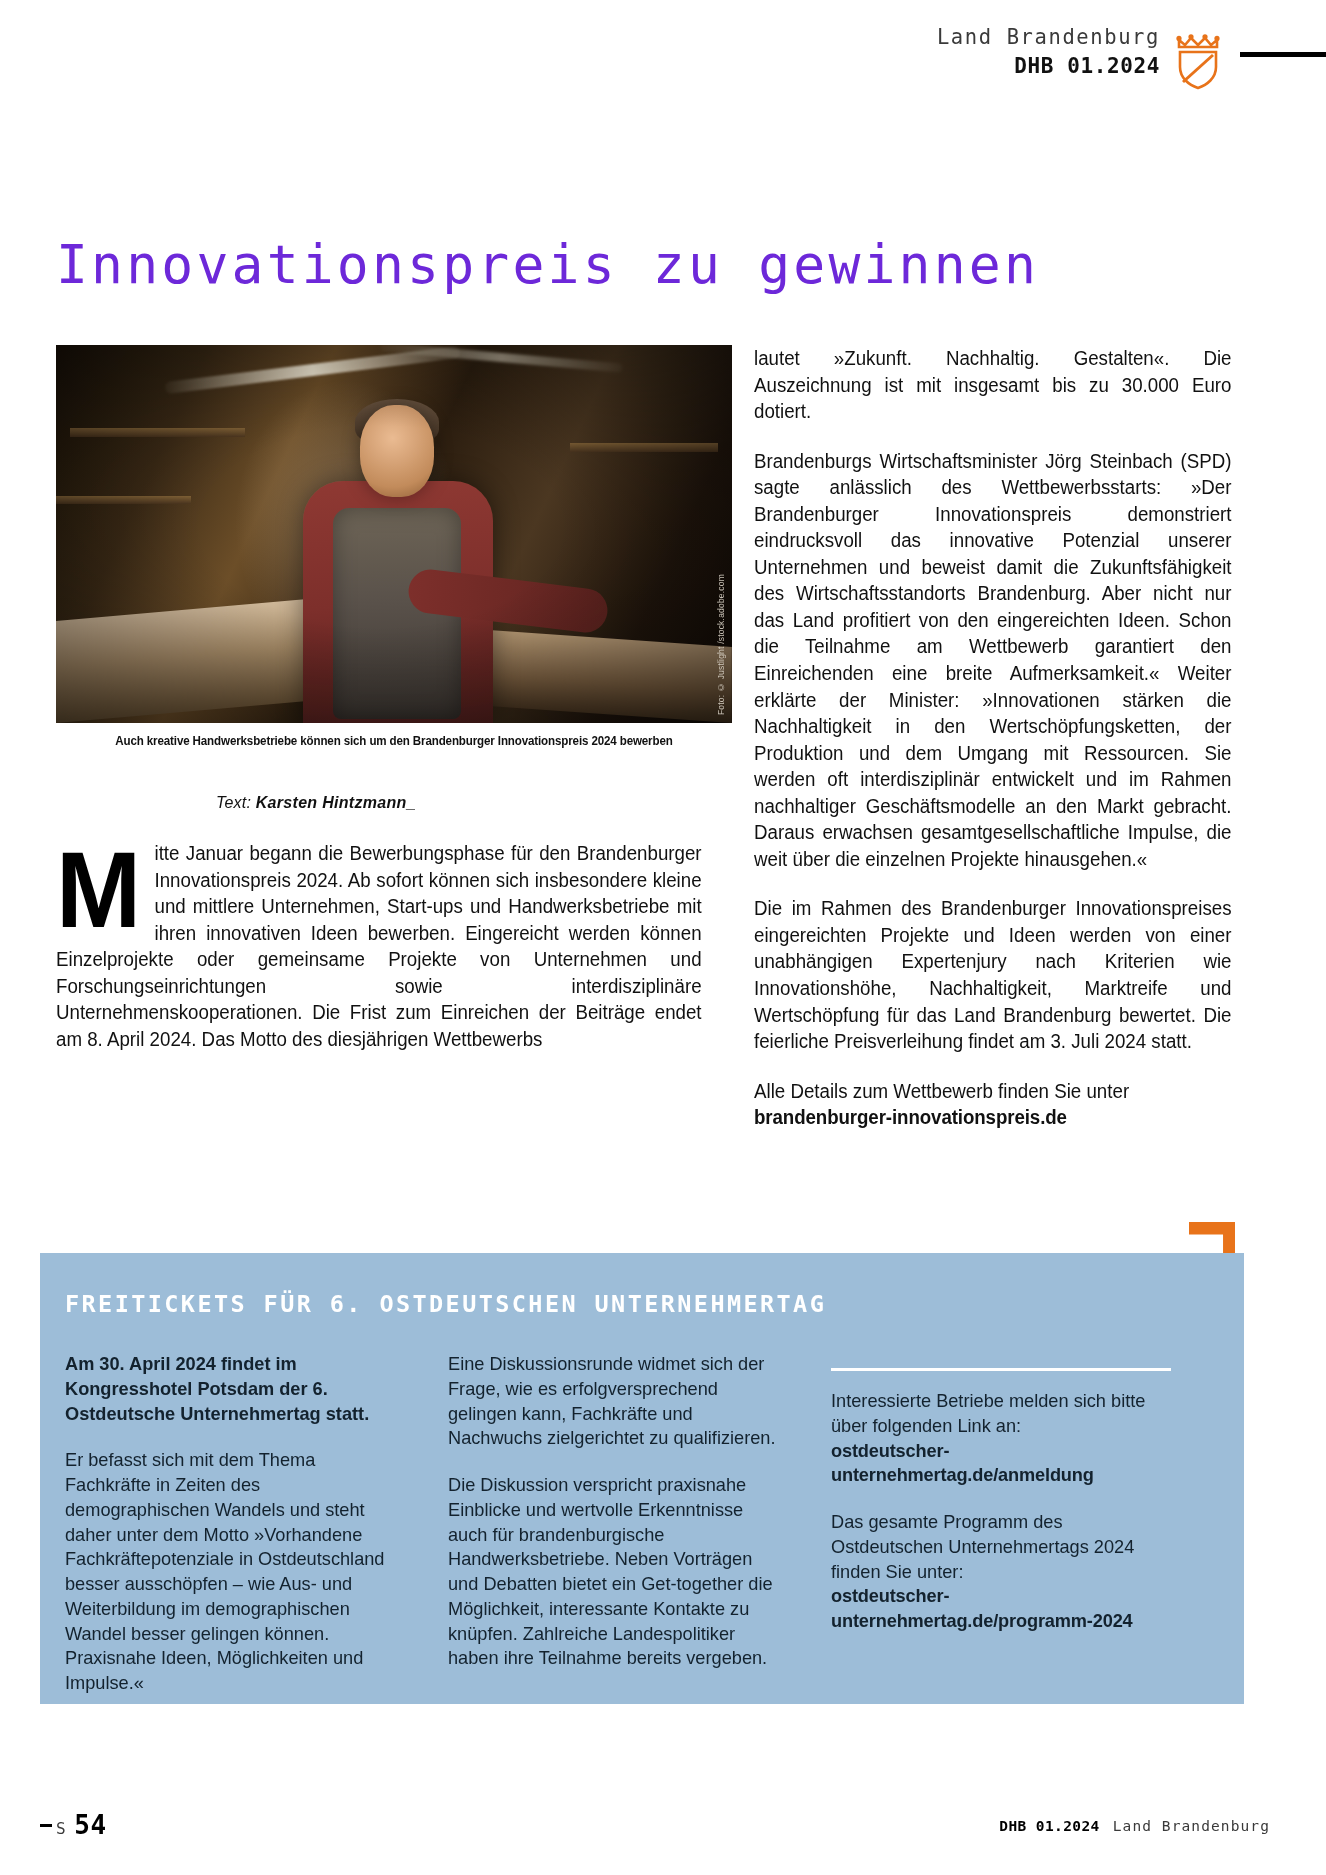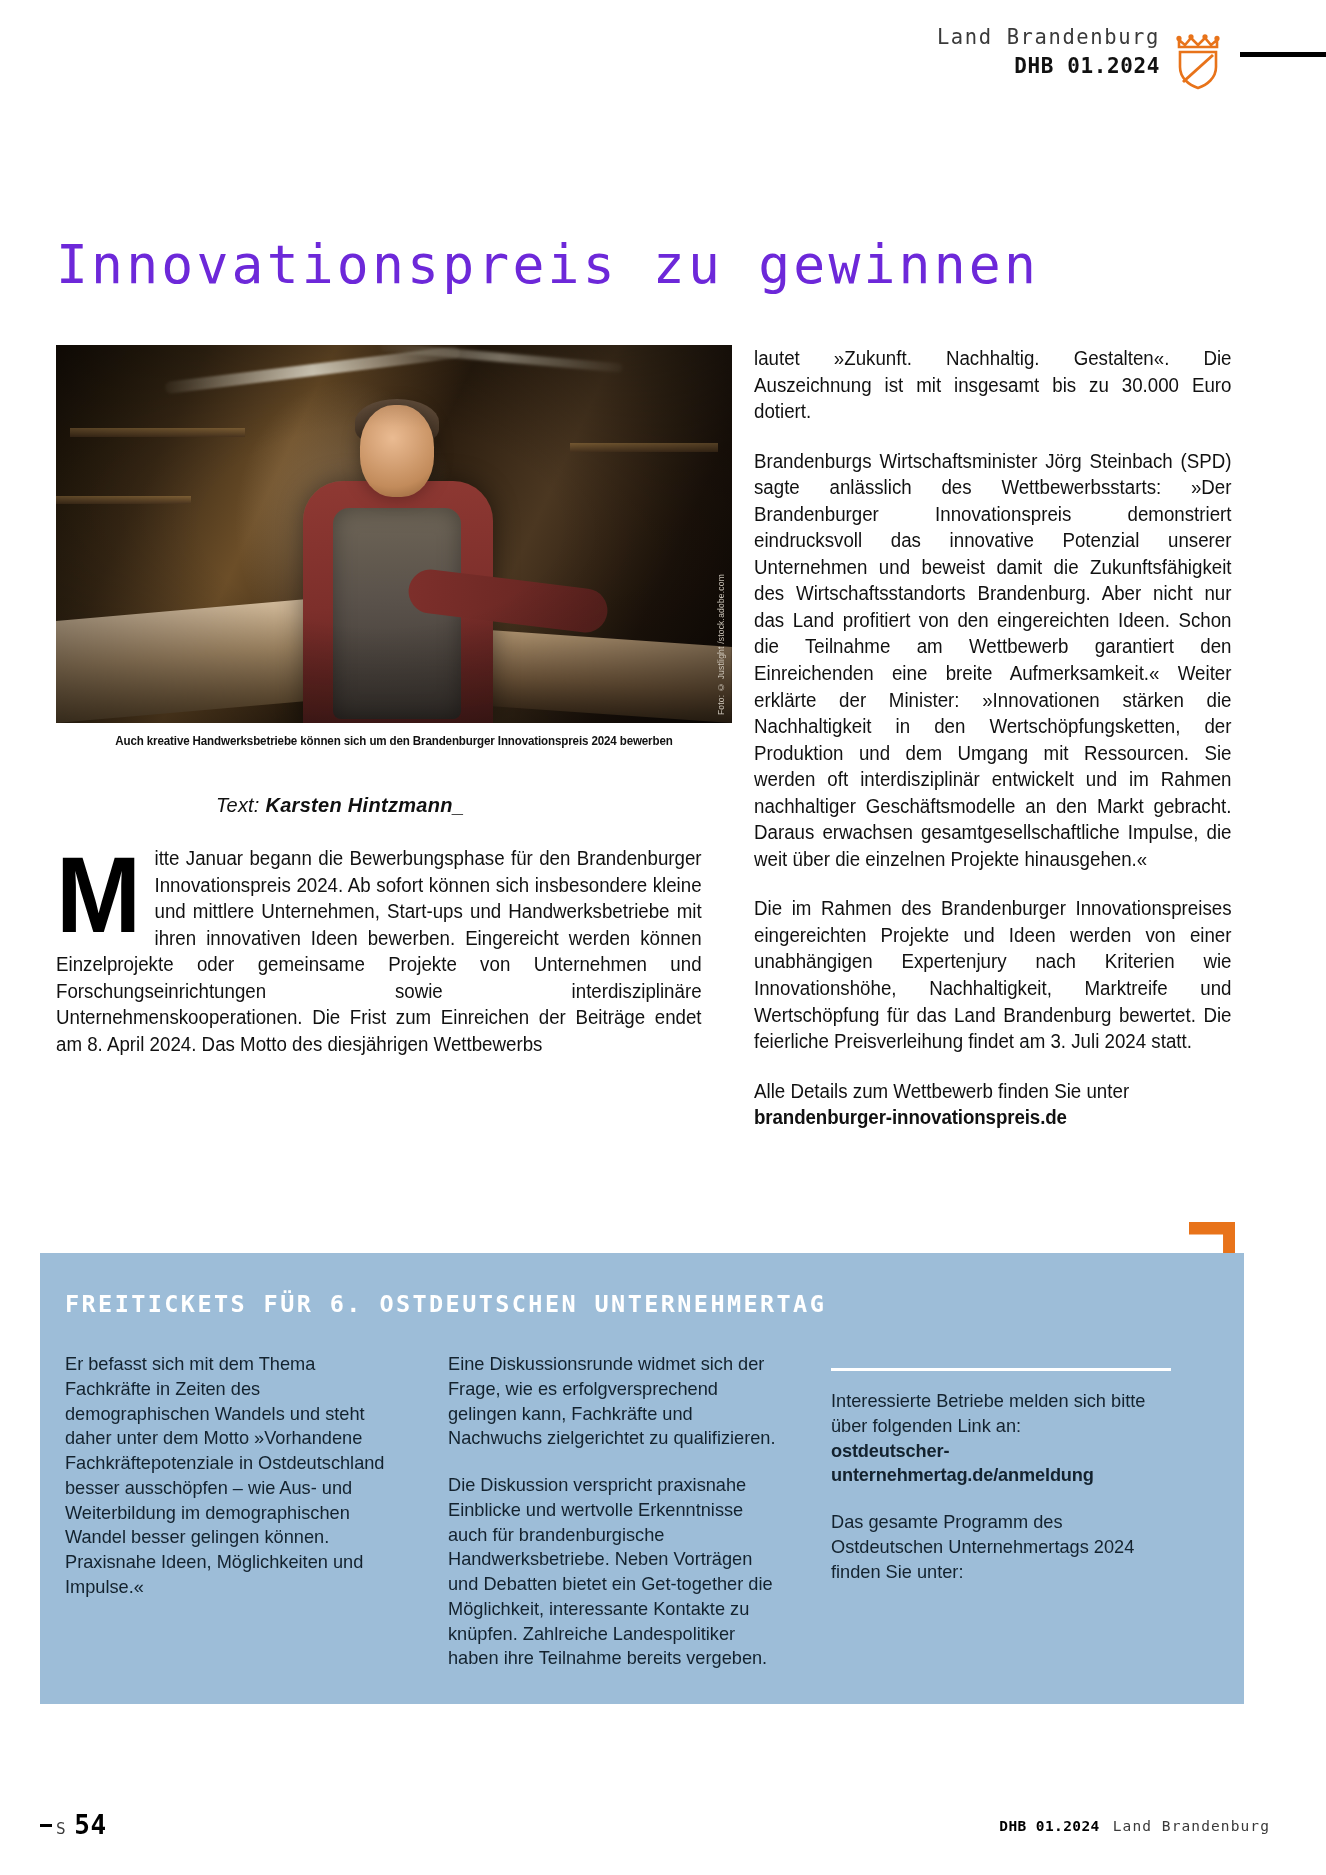--- a/index.html
+++ b/index.html
@@ -212,21 +212,21 @@
     letter-spacing: -0.15px;
     color: #111;
     transform: scaleX(0.92);
     transform-origin: center;
   }
 
   .byline {
     margin-top: 46px;
     margin-left: 160px;
     font-family: "Liberation Sans", sans-serif;
-    font-size: 20px;
+    font-size: 16px;
     font-style: italic;
     color: #111;
     letter-spacing: 0.2px;
   }
   .byline b { font-weight: 700; letter-spacing: 0.3px; }
   .byline .tail { font-weight: 700; }
 
   .body-text {
     font-family: "Liberation Sans", sans-serif;
     font-size: 19.6px;
@@ -455,40 +455,42 @@
 </div>
 
 <div class="promo-corner"></div>
 <div class="promo-box">
   <div class="promo-title">FREITICKETS FÜR 6. OSTDEUTSCHEN UNTERNEHMERTAG</div>
 
   <div class="promo-cols">
 
     <div class="promo-col c1">
       <div class="promo-text">
+        <p class="strong">Am 30. April 2024 findet im Kongresshotel Potsdam der 6. Ostdeutsche Unternehmertag statt.</p>
         <p>Er befasst sich mit dem Thema Fachkräfte in Zeiten des demographischen Wandels und steht daher unter dem Motto »Vorhandene Fachkräftepotenziale in Ostdeutschland besser ausschöpfen – wie Aus- und Weiterbildung im demographischen Wandel besser gelingen können. Praxisnahe Ideen, Möglichkeiten und Impulse.«</p>
       </div>
     </div>
 
     <div class="promo-col c2">
       <div class="promo-text">
         <p>Eine Diskussionsrunde widmet sich der Frage, wie es erfolgversprechend gelingen kann, Fachkräfte und Nachwuchs zielgerichtet zu qualifizieren.</p>
         <p>Die Diskussion verspricht praxisnahe Einblicke und wertvolle Erkenntnisse auch für brandenburgische Handwerksbetriebe. Neben Vorträgen und Debatten bietet ein Get-together die Möglichkeit, interessante Kontakte zu knüpfen. Zahlreiche Landespolitiker haben ihre Teilnahme bereits vergeben.</p>
       </div>
     </div>
 
     <div class="promo-col c3">
       <div class="promo-text">
         <div class="promo-divider"></div>
         <p>
           <span>Interessierte Betriebe melden sich bitte über folgenden Link an:</span><br>
           <span class="promo-link">ostdeutscher-unternehmertag.de/anmeldung</span>
         </p>
         <p>
           <span>Das gesamte Programm des Ostdeutschen Unternehmertags 2024 finden Sie unter:</span><br>
+          <span class="promo-link">ostdeutscher-unternehmertag.de/programm-2024</span>
         </p>
       </div>
     </div>
   </div>
 </div>
 
 <div class="footer">
   <div class="footer-tick"></div>
   <div class="footer-left">
     <span class="footer-s">S</span>

